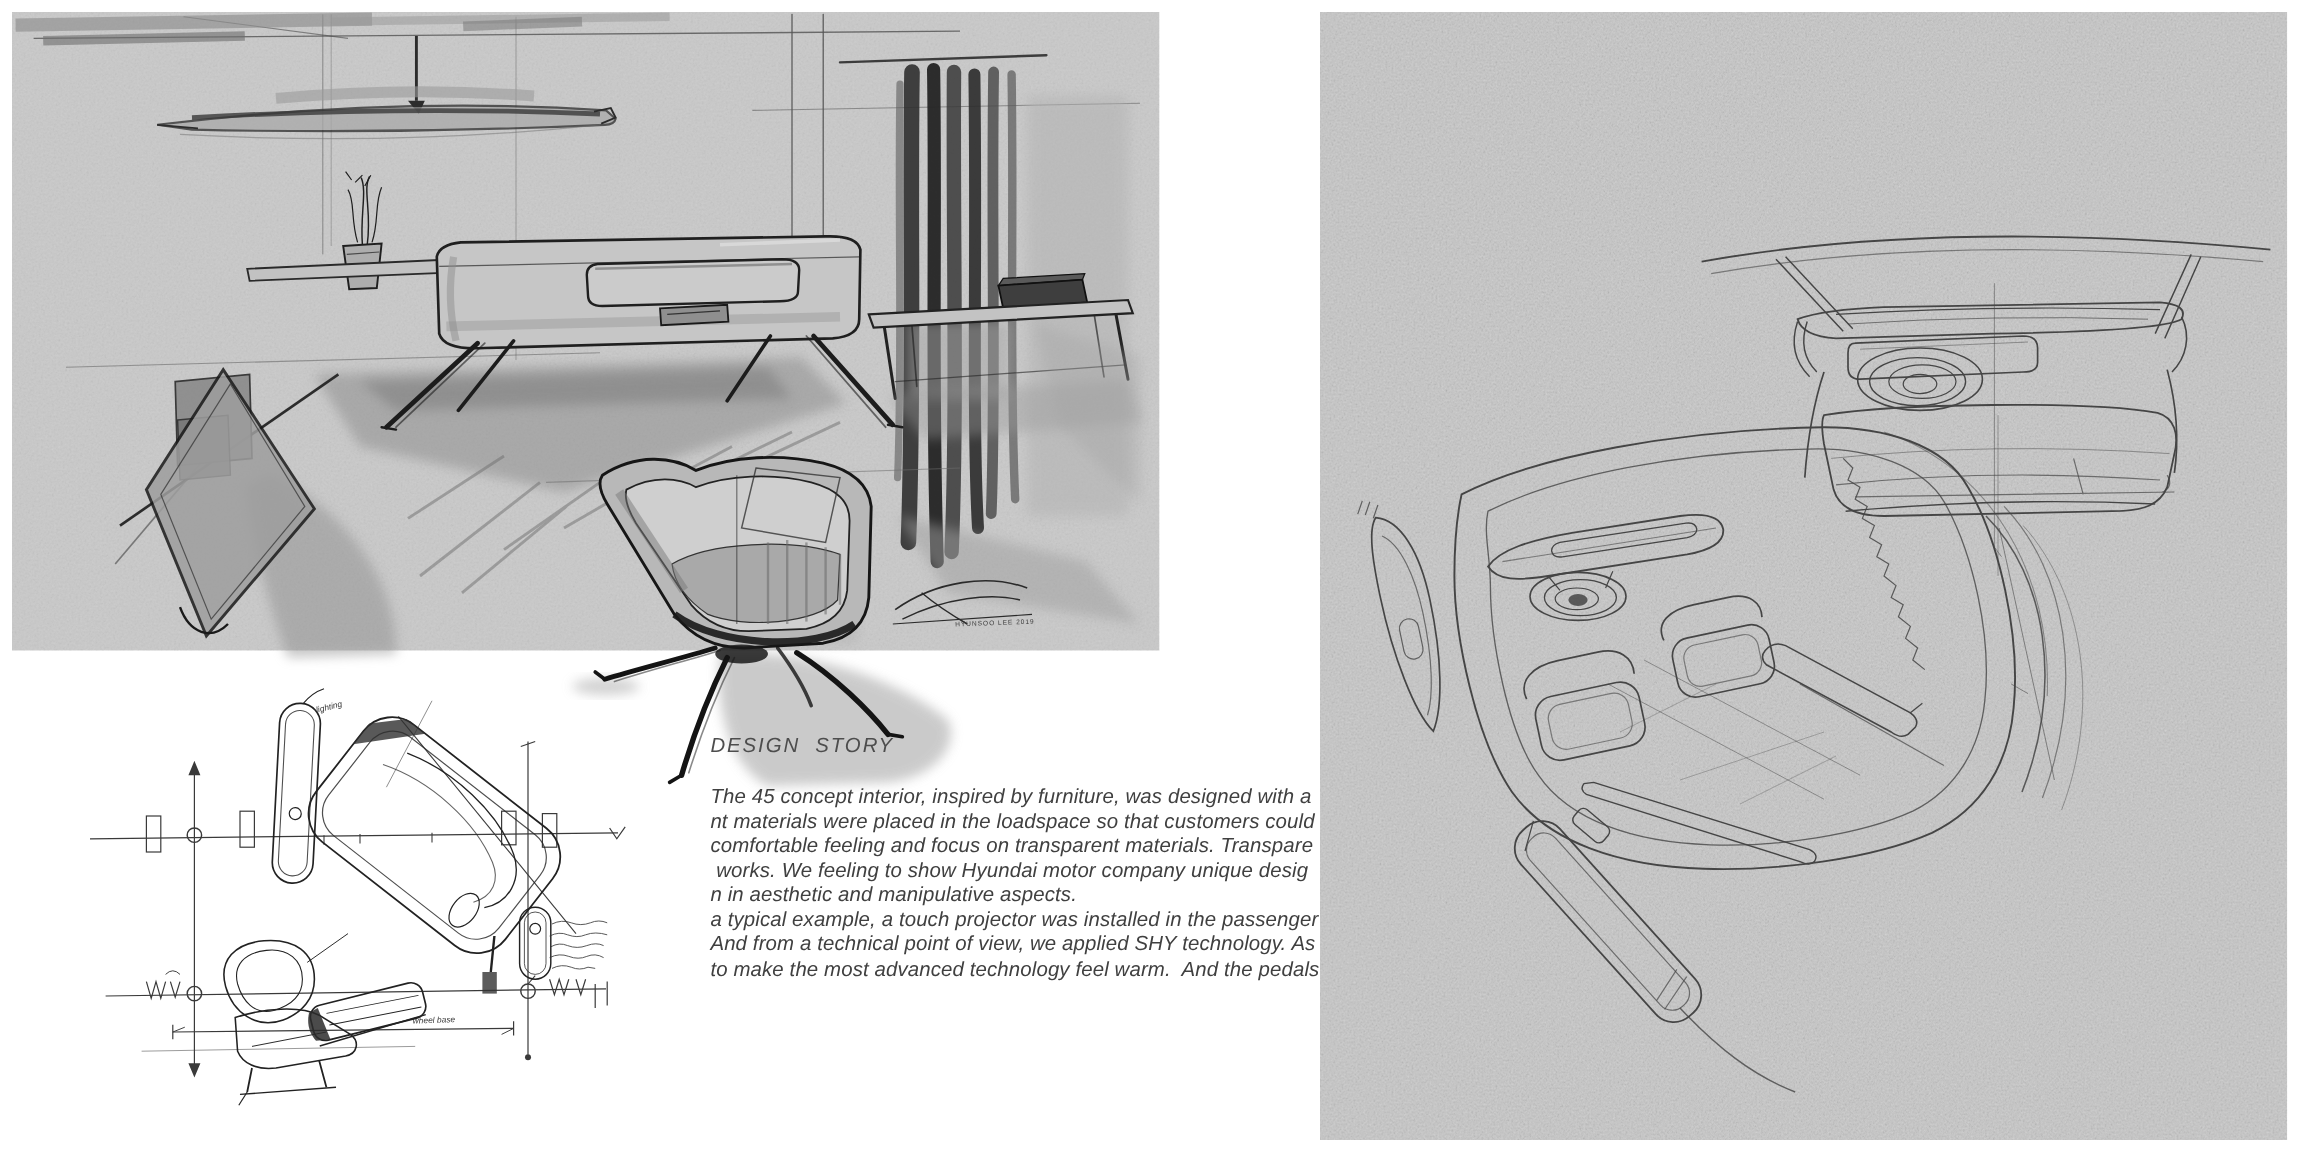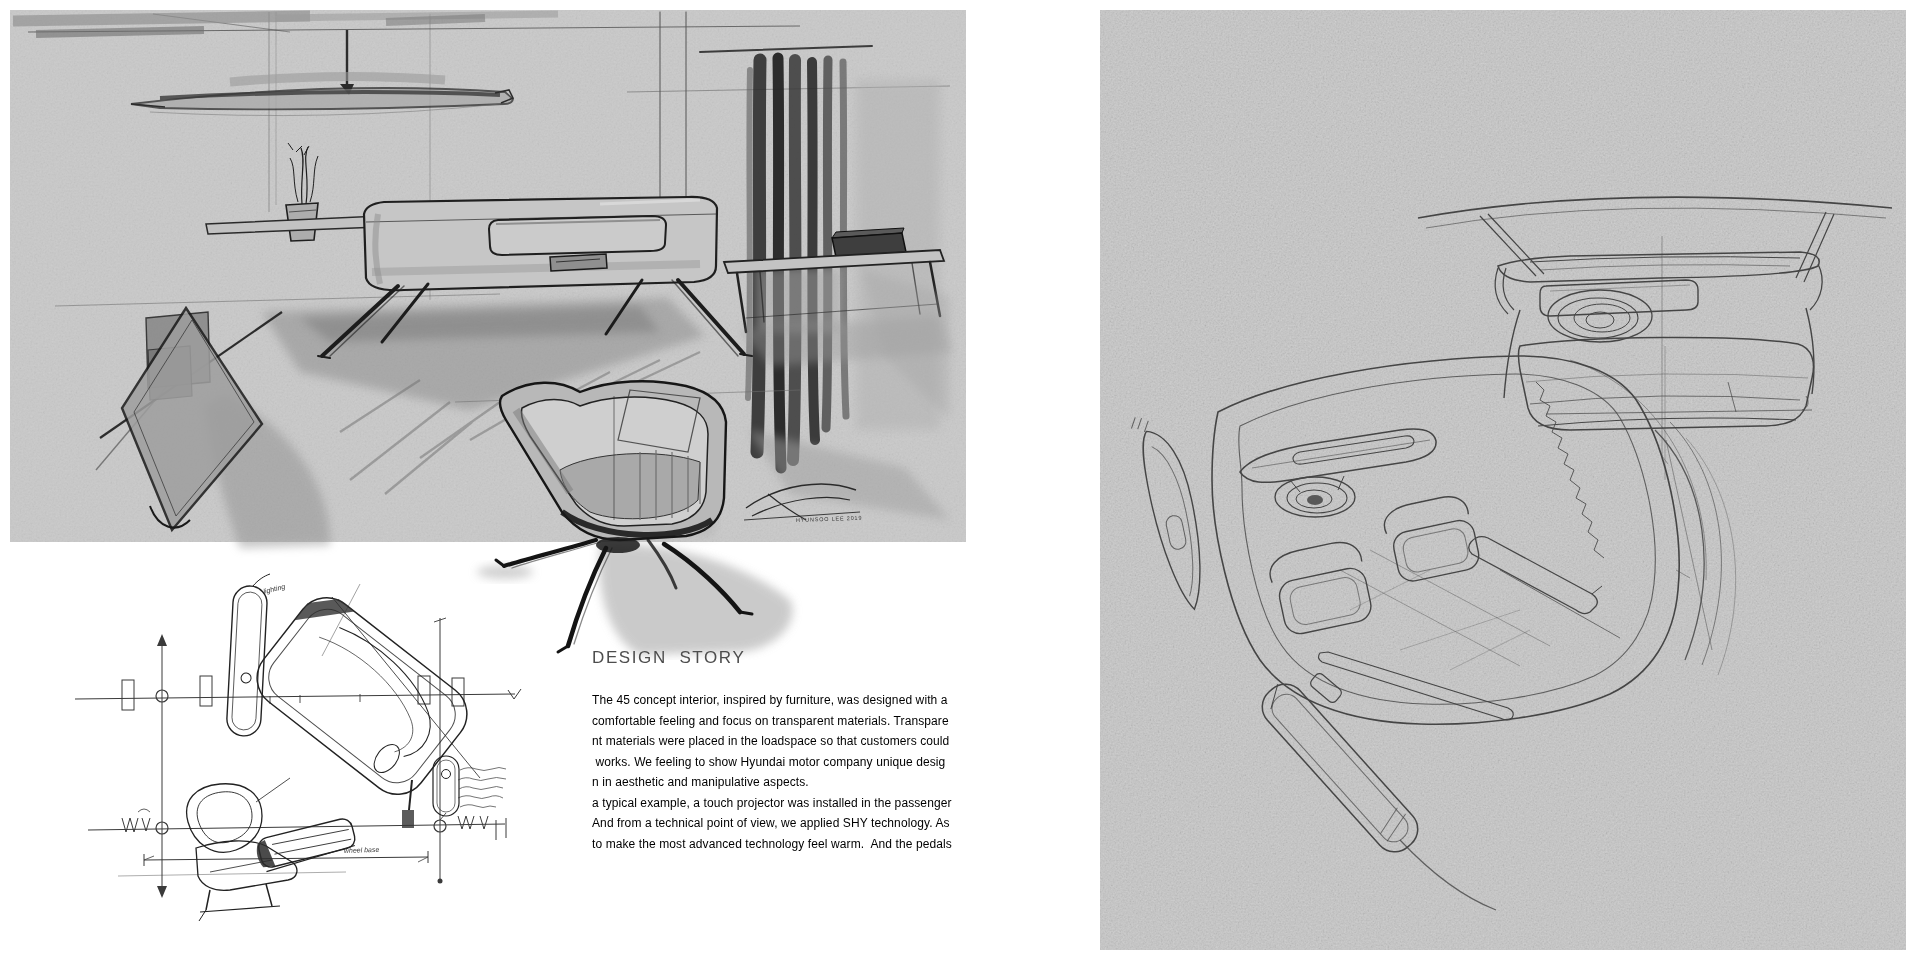--- a/index.html
+++ b/index.html
@@ -1,23 +1,23 @@
 <!DOCTYPE html>
 <html><head>
 <meta charset="utf-8">
 <style>
   html,body{margin:0;padding:0;background:#ffffff;}
   body{width:1920px;height:959px;position:relative;overflow:hidden;
        font-family:"Liberation Sans", sans-serif;}
   .abs{position:absolute;}
-  #story{left:592px;top:648px;width:420px;}
+  #story{left:592px;top:612px;width:420px;font-style:italic;}
   #story .heading{font-size:17px;color:#4d4d4d;letter-spacing:1.6px;
        white-space:pre;font-weight:400;}
   #story .para{margin-top:22px;}
-  #story .pline{font-size:12px;line-height:20.55px;color:#000000;
+  #story .pline{font-size:17px;line-height:20.55px;color:#404040;
        white-space:pre;letter-spacing:0.1px;}
   svg text{font-family:"Liberation Sans", sans-serif;}
 </style>
 </head>
 <body>
 
 <svg class="abs" style="left:0;top:0" width="980" height="660" viewBox="0 0 980 660">
   <defs>
     <filter id="grainL" x="0" y="0" width="100%" height="100%">
       <feTurbulence type="fractalNoise" baseFrequency="0.55" numOctaves="2" stitchTiles="stitch"></feTurbulence>
@@ -286,22 +286,22 @@
       <path d="M-34,-8 L44,-4 M-34,2 L44,6" stroke-width="0.8"></path>
       <path d="M-46,17 L46,13" stroke-width="1.2"></path>
     </g>
   </g>
 </svg>
 
 <div class="abs" id="story">
   <div class="heading">DESIGN  STORY</div>
   <div class="para">
     <div class="pline">The 45 concept interior, inspired by furniture, was designed with a</div>
+    <div class="pline">nt materials were placed in the loadspace so that customers could</div>
     <div class="pline">comfortable feeling and focus on transparent materials. Transpare</div>
-    <div class="pline">nt materials were placed in the loadspace so that customers could</div>
     <div class="pline"> works. We feeling to show Hyundai motor company unique desig</div>
     <div class="pline">n in aesthetic and manipulative aspects.</div>
     <div class="pline">a typical example, a touch projector was installed in the passenger</div>
     <div class="pline">And from a technical point of view, we applied SHY technology. As</div>
     <div class="pline">to make the most advanced technology feel warm.  And the pedals</div>
   </div>
 </div>
 
 <svg class="abs" style="left:1100px;top:10px" width="806" height="940" viewBox="0 0 806 940">
   <defs>

